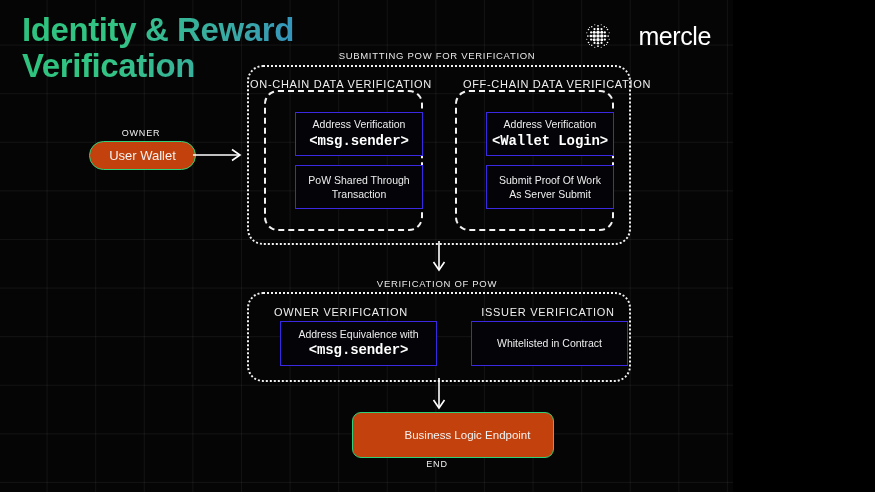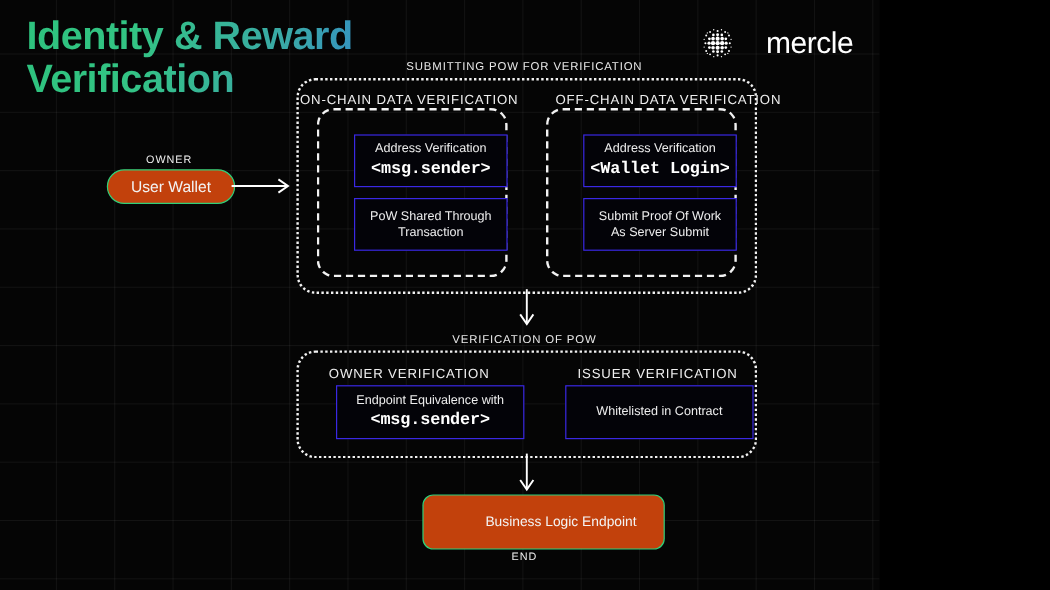--- a/index.html
+++ b/index.html
@@ -245,21 +245,21 @@
     <line x1="11" y1="0" x2="11" y2="28" stroke="#ffffff" stroke-width="1.6"></line>
     <polyline points="5.5,21 11,29 16.5,21" fill="none" stroke="#ffffff" stroke-width="1.6"></polyline>
   </svg>
 
   <div class="sec-label" style="left:437px; top:278px;">VERIFICATION OF POW</div>
 
   <div class="dotted-box" style="left:247px; top:292px; width:380px; height:86px;"></div>
 
   <div class="grp-label" style="left:341px; top:306px;">OWNER VERIFICATION</div>
   <div class="blue-box" style="left:264px; top:321px; width:155px; height:43px;">
-    <div class="l1">Endpoint Equivalence with</div>
+    <div class="l1">Address Equivalence with</div>
     <div class="mono">&lt;msg.sender&gt;</div>
   </div>
 
   <div class="grp-label" style="left:532px; top:306px;margin-left:16px;">ISSUER VERIFICATION</div>
   <div class="blue-box" style="left:455px; top:321px; width:155px; height:43px;">
     <div class="l1">Whitelisted in Contract</div>
   </div>
 
   <svg class="arrow" style="left:428px; top:378px; width:22px; height:35px;">
     <line x1="11" y1="0" x2="11" y2="29" stroke="#ffffff" stroke-width="1.6"></line>

